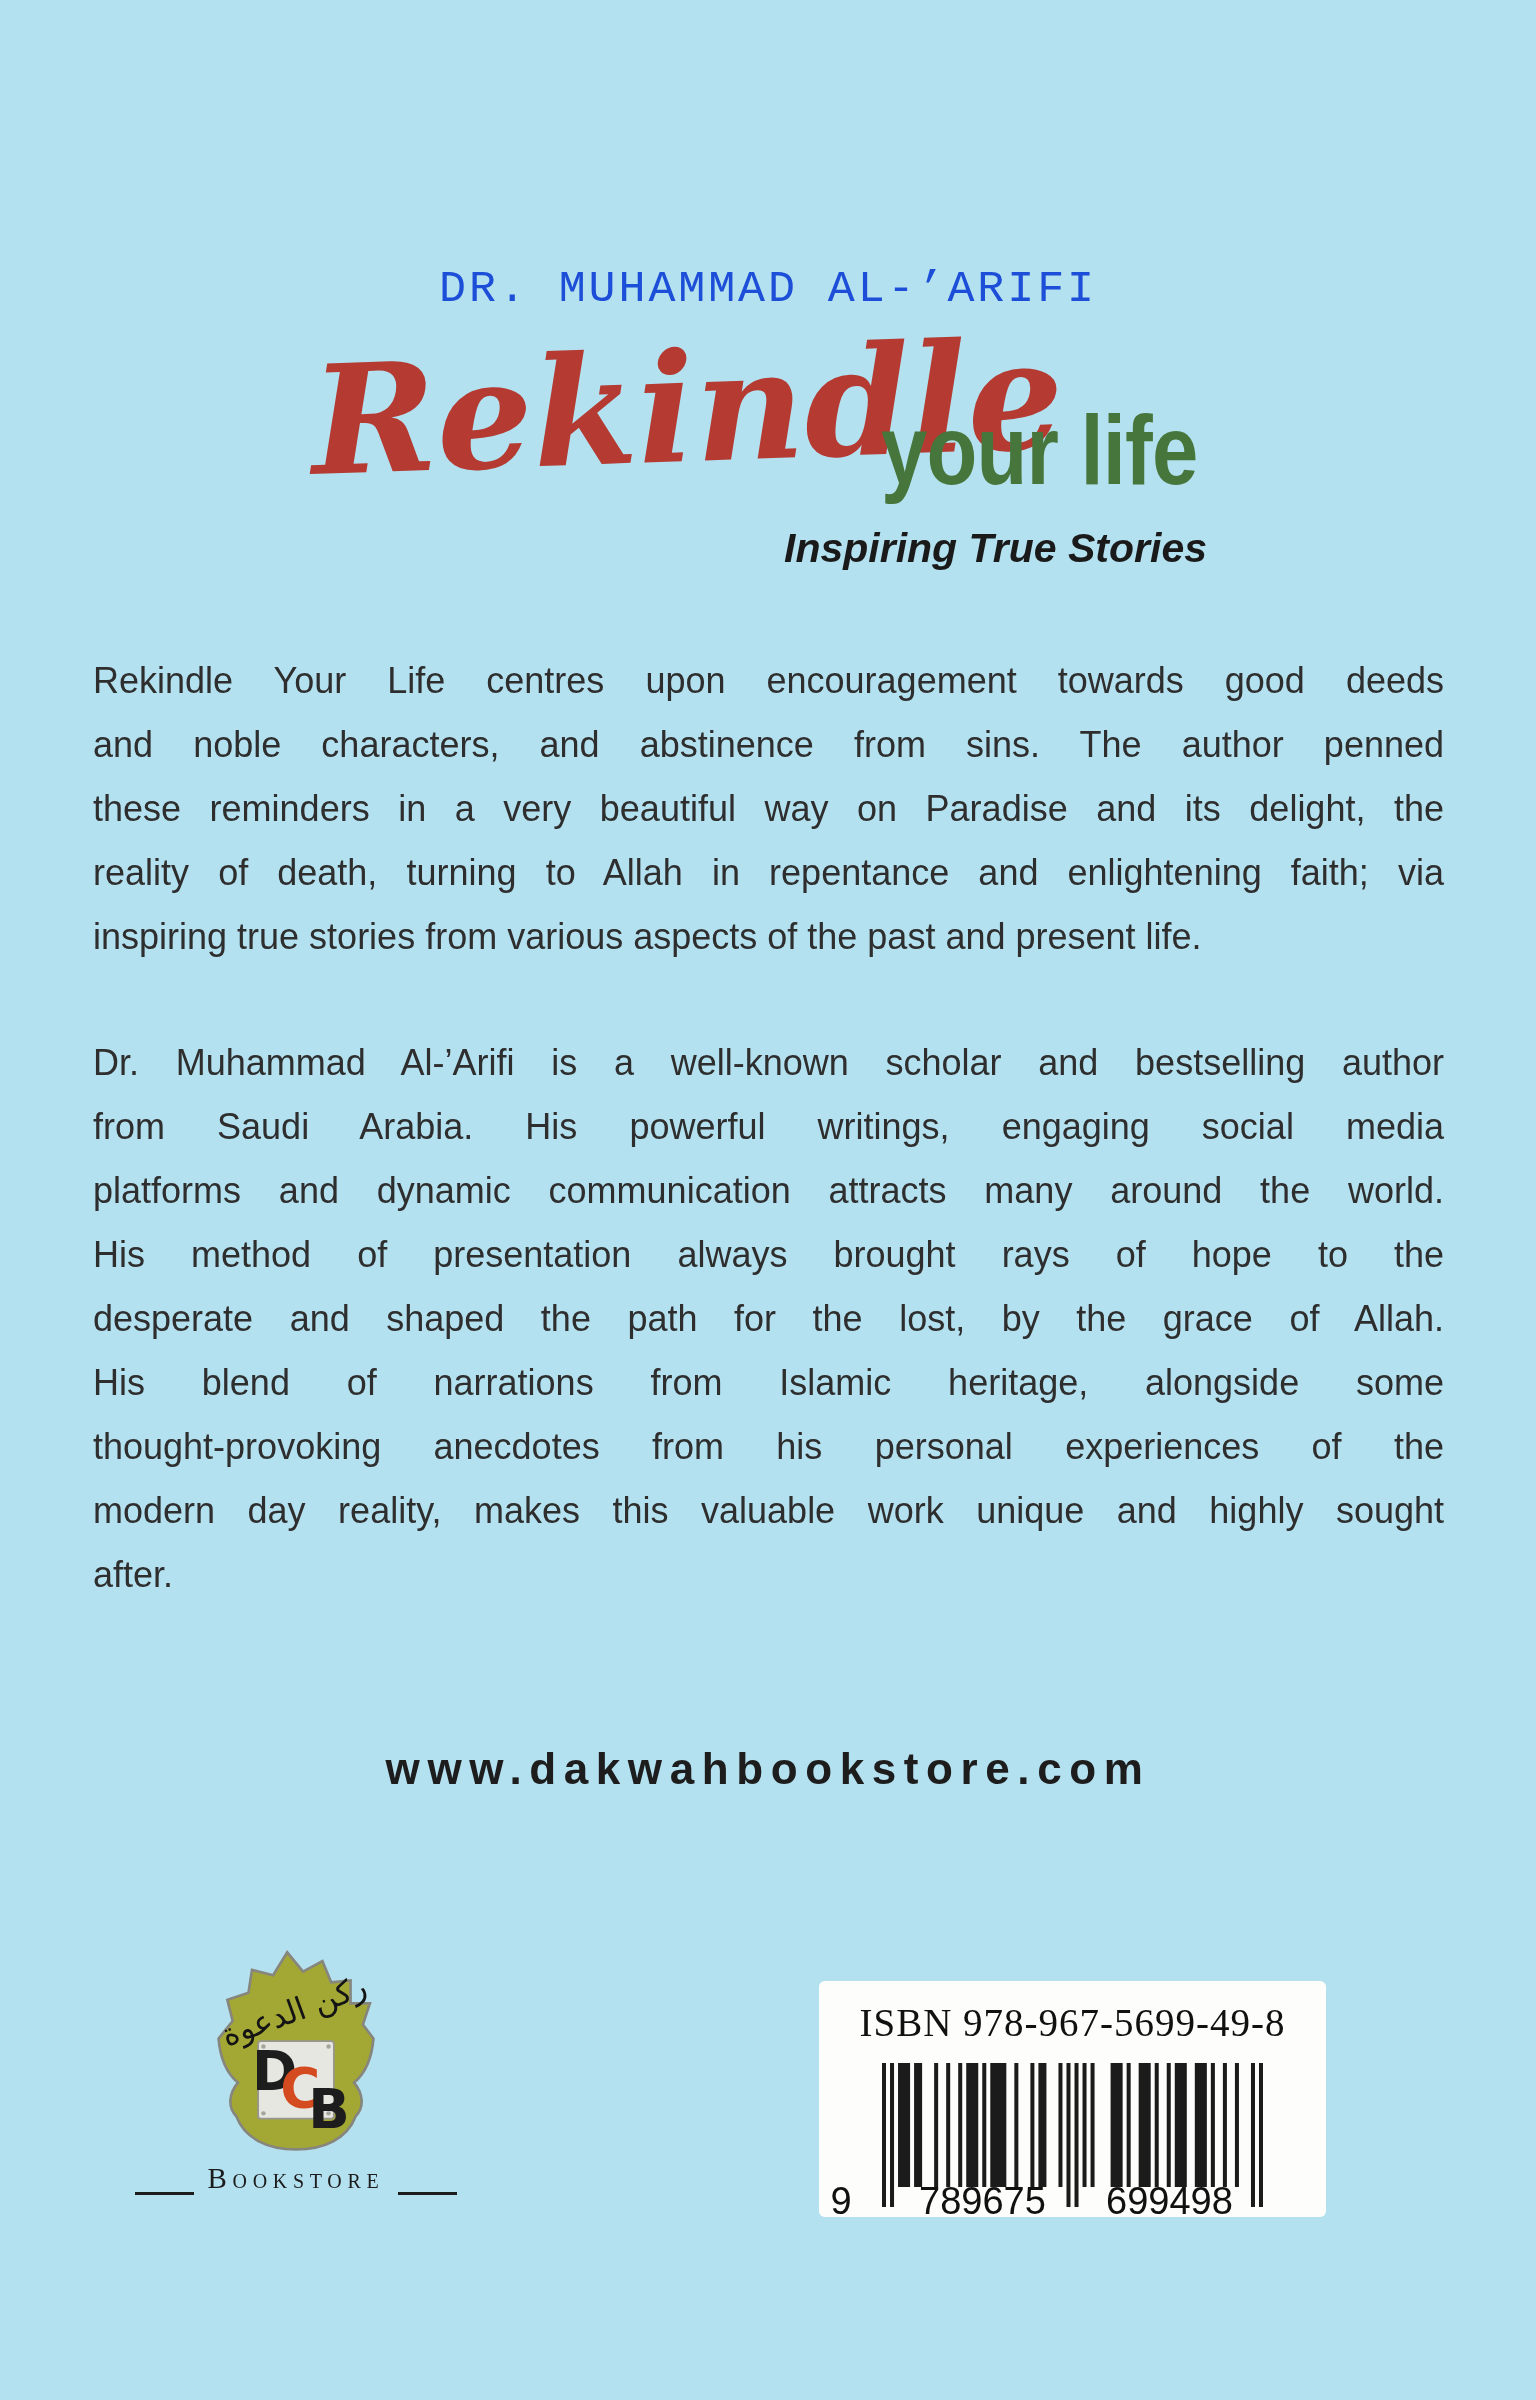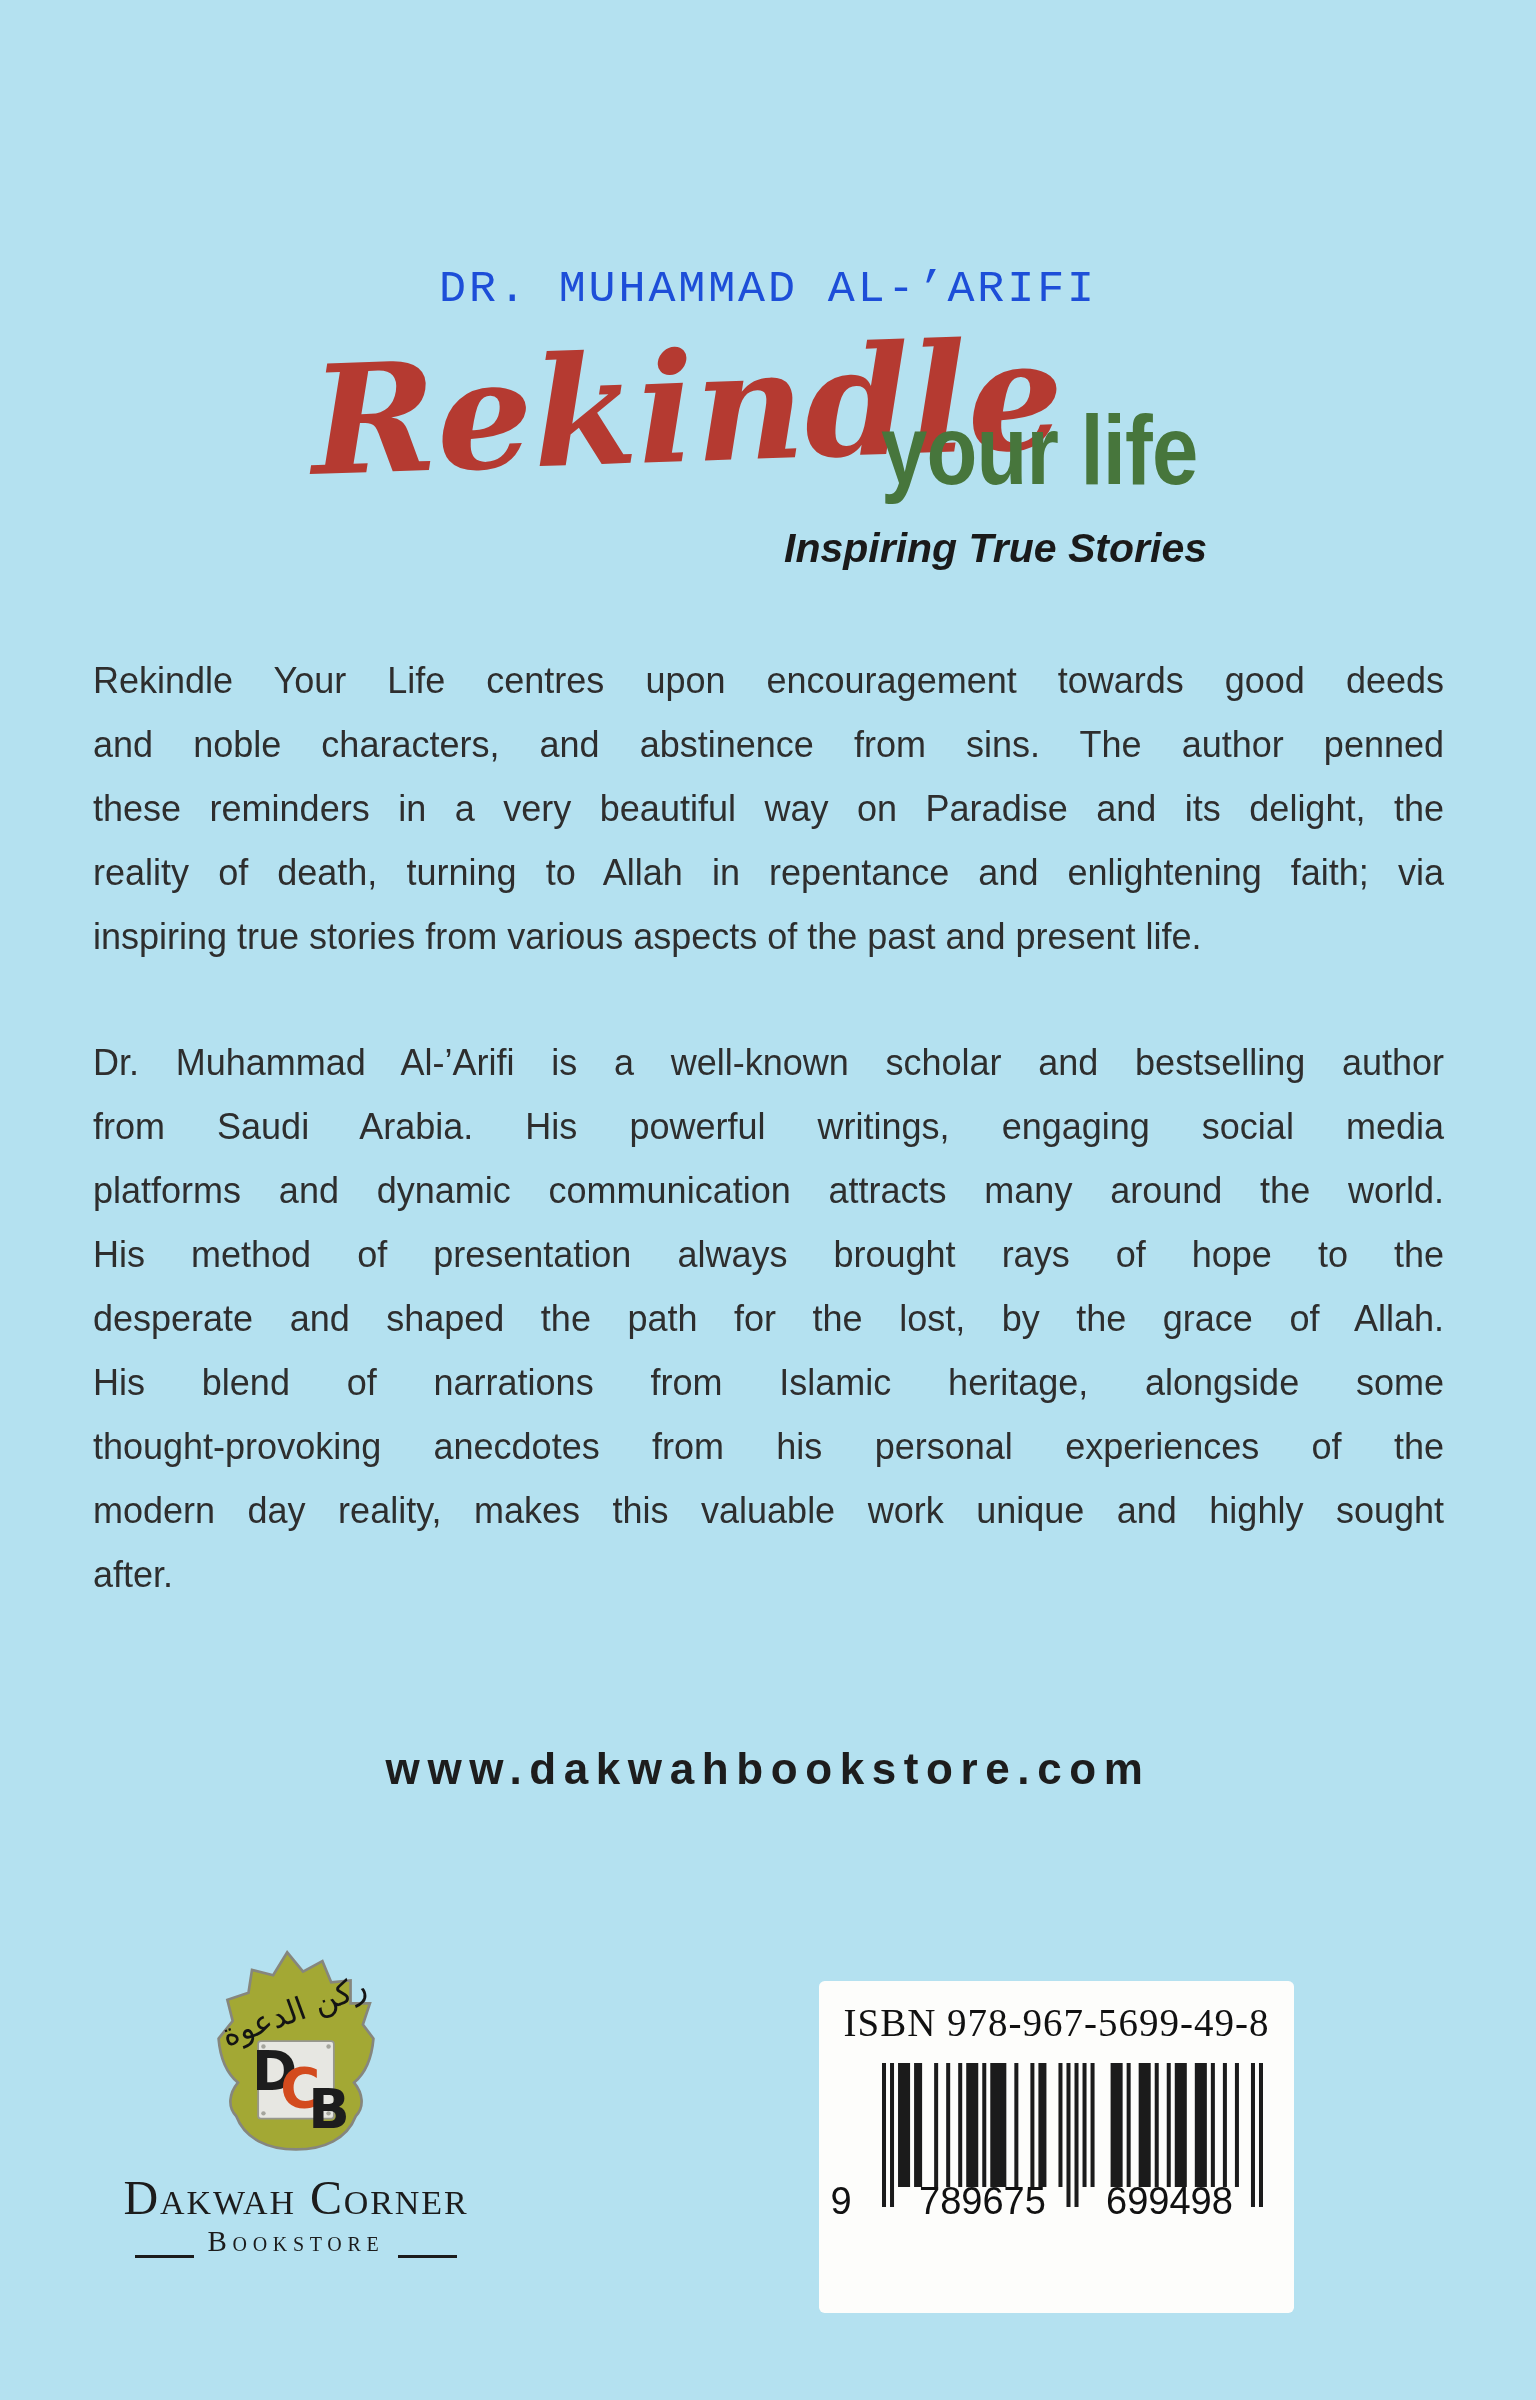--- a/index.html
+++ b/index.html
@@ -46,22 +46,22 @@
     font-variant:small-caps; font-size:48px; line-height:50px;
     letter-spacing:1.9px; color:#1c1c1c; white-space:nowrap;
   }
   .pub-sub {
     margin-top:1.9px; display:flex; align-items:flex-end; justify-content:center; gap:13.4px;
     font-family:"Liberation Serif", serif; font-variant:small-caps;
     font-size:29px; letter-spacing:5.7px; color:#1c1c1c;
   }
   .rule { width:59px; height:2.9px; background:#1c1c1c; }
   .isbn-box {
-    position:absolute; left:819px; top:1981px; width:475px; height:332px;
-    background:#fdfdfb; border-radius:5.7px;
+    position:absolute; left:819px; top:1981px; width:475px; height:236px;
+    background:#fdfdfb; border-radius:5.7px;padding-left:32px;
   }
   .isbn-label {
     position:absolute; top:19px; left:0; width:100%; text-align:center;
     font-family:"Liberation Serif", serif; font-size:39px; letter-spacing:1px; color:#111;
   }
   .barcode { position:absolute; left:63px; top:82px; }
   .digits { position:absolute; top:199px; left:0; width:100%; height:46px; font-size:38px; color:#111; }
   .d-lead { position:absolute; left:11.5px; }
   .d-g1 { position:absolute; left:100px; width:119px; text-align:center; }
   .d-g2 { position:absolute; left:287px; width:119px; text-align:center; }
@@ -107,21 +107,20 @@
       <text x="102" y="92" text-anchor="middle" transform="rotate(-20 102 92)" font-family="DejaVu Sans, sans-serif" font-size="36" fill="#141414">ركن الدعوة</text>
       <rect x="57" y="115" width="86" height="88" rx="3" fill="#e7e7e2" stroke="#97978f" stroke-width="2"></rect>
       <circle cx="63" cy="121" r="2.5" fill="#a5a59d"></circle>
       <circle cx="137" cy="121" r="2.5" fill="#a5a59d"></circle>
       <circle cx="63" cy="197" r="2.5" fill="#a5a59d"></circle>
       <circle cx="137" cy="197" r="2.5" fill="#a5a59d"></circle>
       <text x="50" y="170" font-family="DejaVu Sans, sans-serif" font-size="62" font-weight="bold" fill="#1d1d1d">D</text>
       <text x="82" y="190" font-family="DejaVu Sans, sans-serif" font-size="62" font-weight="bold" fill="#d34b1e">C</text>
       <text x="114" y="214" font-family="DejaVu Sans, sans-serif" font-size="62" font-weight="bold" fill="#1d1d1d">B</text>
     </svg>
-    <div class="pub-name">Dakwah Corner</div>
     <div class="pub-sub">
       <span class="rule"></span>
       <span>Bookstore</span>
       <span class="rule"></span>
     </div>
   </div>
 
   <div class="isbn-box">
     <div class="isbn-label">ISBN 978-967-5699-49-8</div>
     <svg class="barcode" width="381" height="144" viewBox="0 0 95 36" preserveAspectRatio="none">

